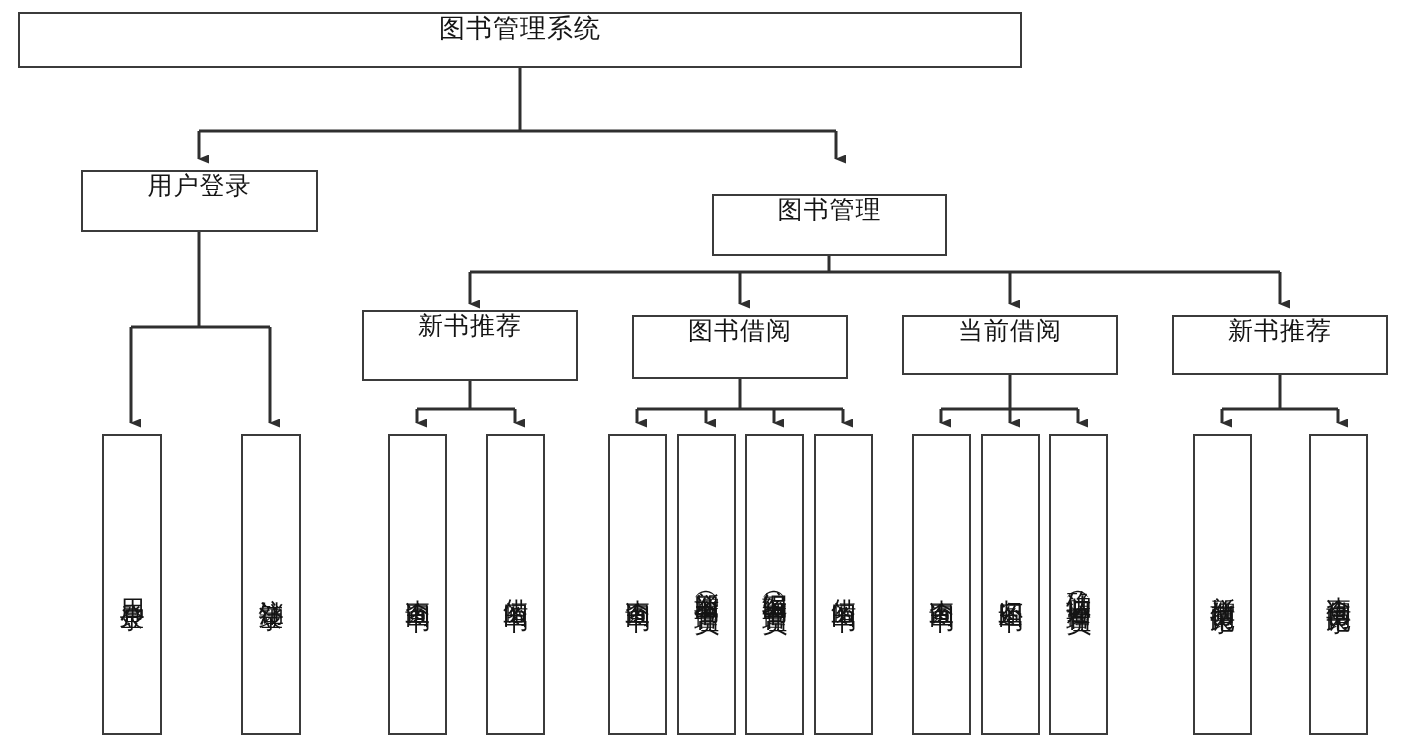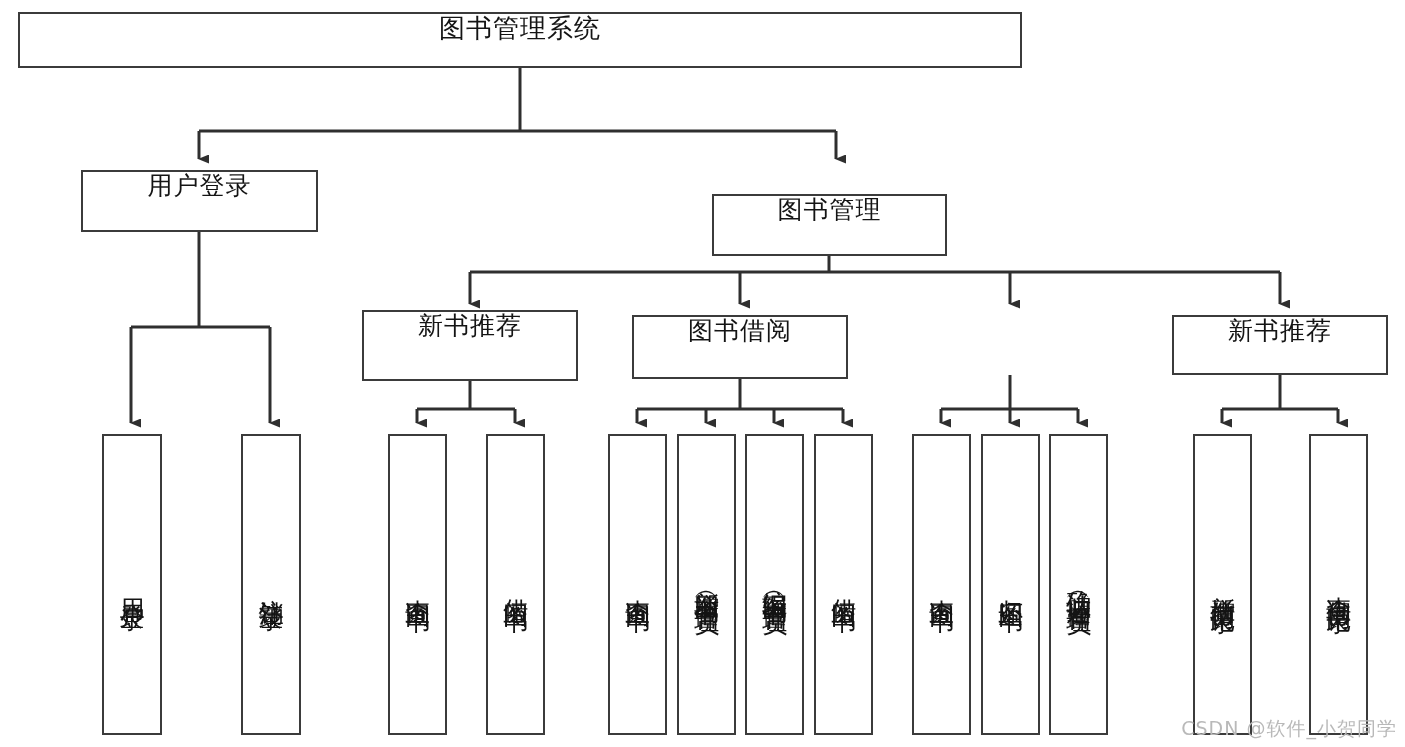--- a/index.html
+++ b/index.html
@@ -139,20 +139,23 @@
   </div>
 
   <div class="node horizontal" style="left:362px; top:310px; width:216px; height:71px;">
     <span class="node-label">新书推荐</span>
   </div>
 
   <div class="node horizontal" style="left:632px; top:315px; width:216px; height:64px;">
     <span class="node-label">图书借阅</span>
   </div>
 
+  <div class="node horizontal" style="left:902px; top:315px; width:216px; height:60px;">
+    <span class="node-label">当前借阅</span>
+  </div>
 
   <div class="node horizontal" style="left:1172px; top:315px; width:216px; height:60px;">
     <span class="node-label">新书推荐</span>
   </div>
 
   <div class="node vertical" style="left:102px; top:434px; width:60px; height:301px;">
     <span class="node-label">用户登录</span>
   </div>
 
   <div class="node vertical" style="left:241px; top:434px; width:60px; height:301px;">
@@ -196,15 +199,14 @@
   </div>
 
   <div class="node vertical" style="left:1193px; top:434px; width:59px; height:301px;">
     <span class="node-label">新增借阅记录</span>
   </div>
 
   <div class="node vertical" style="left:1309px; top:434px; width:59px; height:301px;">
     <span class="node-label">查询借阅记录</span>
   </div>
 
-  <div class="watermark">CSDN @软件_小贺同学</div>
 
 </div>
 
 </body></html>

